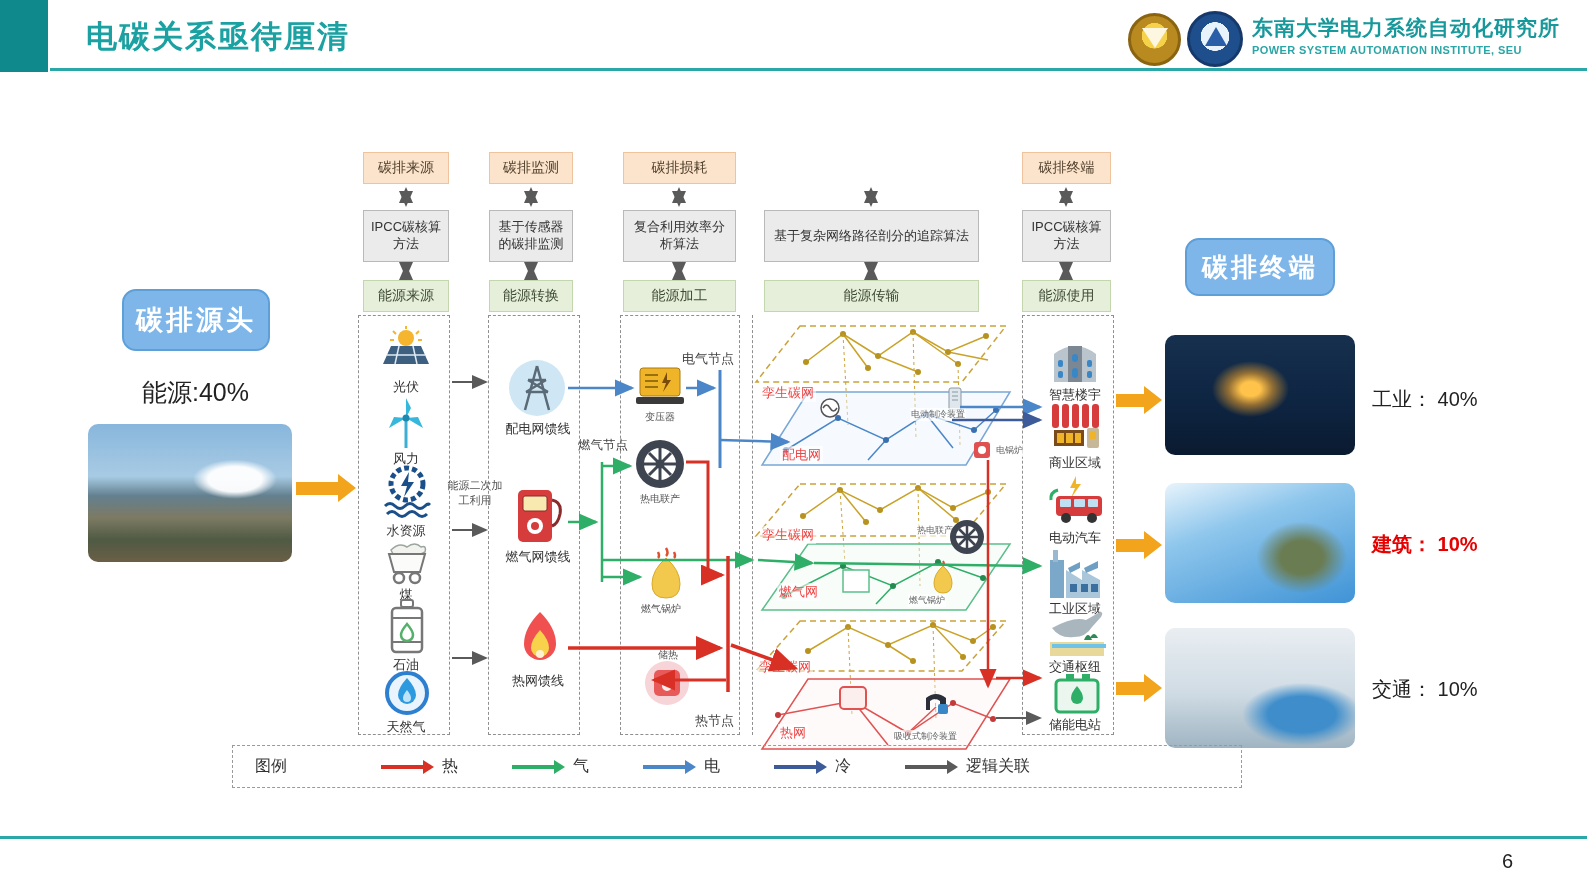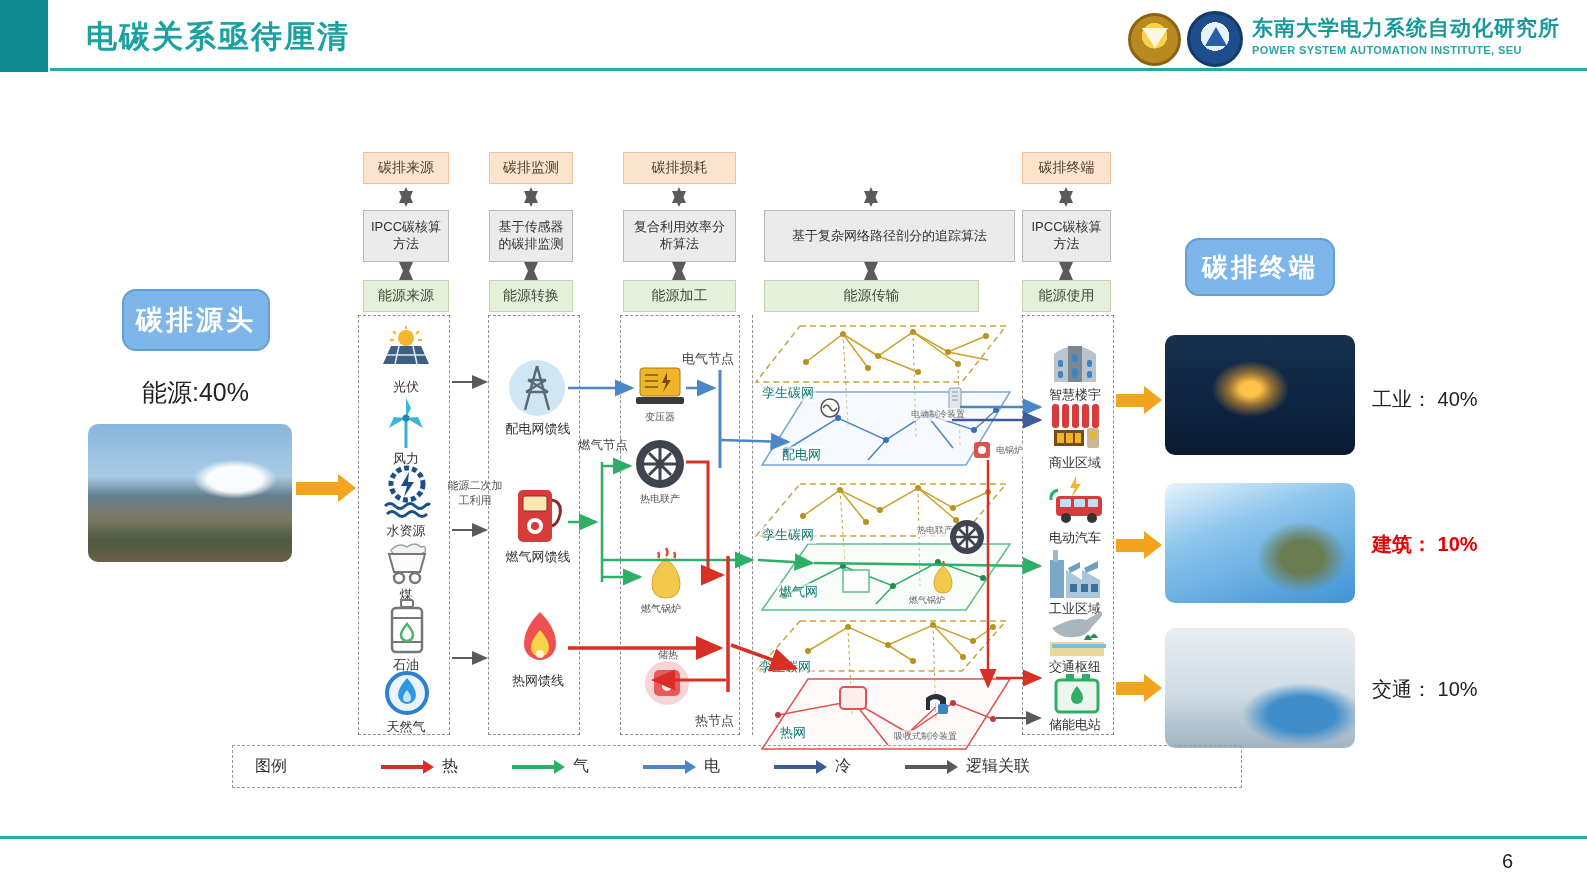--- a/index.html
+++ b/index.html
@@ -42,21 +42,21 @@
   .photo-ev { background:
       radial-gradient(ellipse 85px 45px at 72% 72%, #3f8ecb 0 40%, rgba(80,140,200,0) 70%),
       linear-gradient(180deg,#e9eef2 0%,#cfdbe4 55%,#9fb4c2 100%); }
 
   .term-label { font-size:20px; color:#222; }
   .term-label.red { color:#e60000; font-weight:bold; }
 
   .icon-cap { font-size:13px; color:#333; text-align:center; }
   .tiny-cap { font-size:10px; color:#555; text-align:center; }
   .node-cap { font-size:13px; color:#444; }
-  .net-cap { font-size:13px; color:#0f766e; background:rgba(255,255,255,.55); padding:0 2px; }
+  .net-cap { font-size:13px; color:#ef4444; background:rgba(255,255,255,.55); padding:0 2px; }
   .dev-cap { font-size:9px; color:#666; background:rgba(255,255,255,.7); padding:0 1px; white-space:nowrap; }
 
   .block-arrow { display:flex; align-items:center; }
   .block-arrow .shaft { height:13px; background:#f2a41c; flex:1; }
   .block-arrow .head { width:0; height:0; border-top:14px solid transparent; border-bottom:14px solid transparent; border-left:18px solid #f2a41c; }
 
   
   .legend { left:232px; top:745px; width:1010px; height:43px; border:1.6px dashed #9a9a9a; display:flex; align-items:center; padding:0 22px; gap:54px; }
   .legend-title { font-size:16px; color:#333; margin-right:40px; }
   .leg-item { display:flex; align-items:center; gap:8px; }
@@ -82,21 +82,21 @@
   <div class="abs inst-en">POWER SYSTEM AUTOMATION INSTITUTE, SEU</div>
 
   <div class="abs stage-box" style="left:363px;width:86px;">碳排来源</div>
   <div class="abs stage-box" style="left:489px;width:84px;">碳排监测</div>
   <div class="abs stage-box" style="left:623px;width:113px;">碳排损耗</div>
   <div class="abs stage-box" style="left:1022px;width:89px;">碳排终端</div>
 
   <div class="abs method-box" style="left:363px;width:86px;">IPCC碳核算方法</div>
   <div class="abs method-box" style="left:489px;width:84px;">基于传感器的碳排监测</div>
   <div class="abs method-box" style="left:623px;width:113px;">复合利用效率分析算法</div>
-  <div class="abs method-box" style="left:764px;width:251px;">基于复杂网络路径剖分的追踪算法</div>
+  <div class="abs method-box" style="left:764px;width:215px;">基于复杂网络路径剖分的追踪算法</div>
   <div class="abs method-box" style="left:1022px;width:89px;">IPCC碳核算方法</div>
 
   <div class="abs energy-box" style="left:363px;width:86px;">能源来源</div>
   <div class="abs energy-box" style="left:489px;width:84px;">能源转换</div>
   <div class="abs energy-box" style="left:623px;width:113px;">能源加工</div>
   <div class="abs energy-box" style="left:764px;width:215px;">能源传输</div>
   <div class="abs energy-box" style="left:1022px;width:89px;">能源使用</div>
 
   <div class="abs dash-col" style="left:358px;width:92px;"></div>
   <div class="abs dash-col" style="left:488px;width:92px;"></div>

